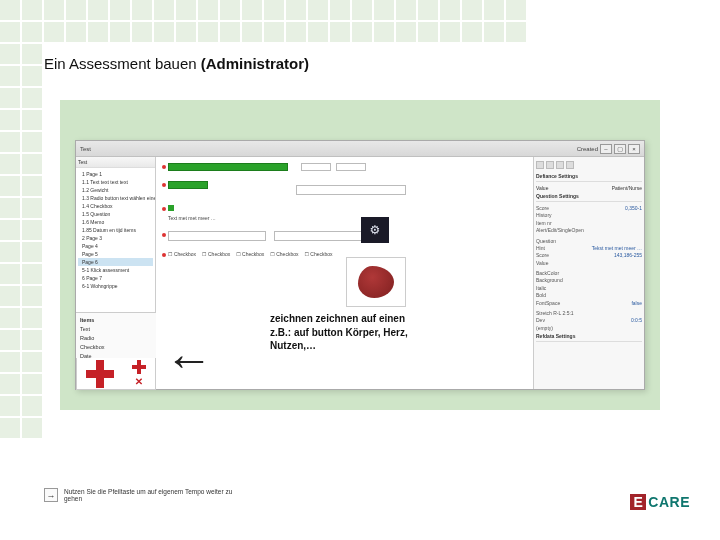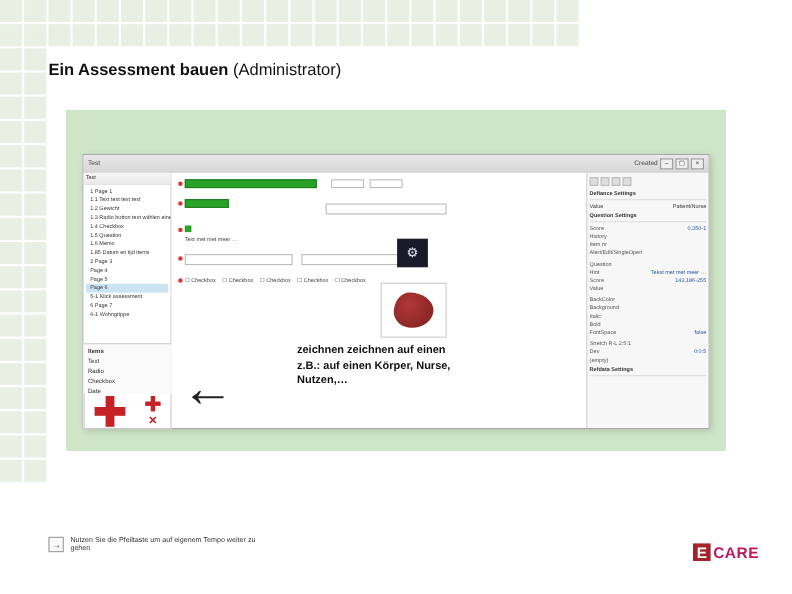--- a/index.html
+++ b/index.html
@@ -9,22 +9,22 @@
   .bg-pattern { position: absolute; inset: 0; pointer-events: none; }
   .bg-row { position: absolute; left: 0; right: 0; height: 20px; display: flex; gap: 2px; }
   .bg-cell { width: 20px; height: 20px; background: #e7f0e3; }
   .bg-col { position: absolute; top: 0; width: 20px; bottom: 0; display: flex; flex-direction: column; gap: 2px; }
   .bg-row-1 { top: 0; }
   .bg-row-2 { top: 22px; }
   .bg-col-1 { left: 0; }
   .bg-col-2 { left: 22px; }
 
   .slide-title { position: absolute; left: 44px; top: 55px; font-size: 15px; color: #111; }
-  .slide-title .bold { font-weight: 700; }
-  .slide-title .light { font-weight: 400; }
+  .slide-title .bold { font-weight: 400; }
+  .slide-title .light { font-weight: 700; }
 
   .green-box { position: absolute; left: 60px; top: 100px; width: 600px; height: 310px; background: #cfe5c8; }
 
   .app-window { position: absolute; left: 75px; top: 140px; width: 570px; height: 250px; background: #f4f4f4; border: 1px solid #aaa; box-shadow: 2px 2px 6px rgba(0,0,0,.15); }
   .titlebar { height: 16px; background: linear-gradient(#e8e8e8,#d8d8d8); border-bottom: 1px solid #c0c0c0; display: flex; align-items: center; padding: 0 4px; font-size: 6px; color: #444; }
   .titlebar .spacer { flex: 1; }
   .win-btn { width: 12px; height: 10px; border: 1px solid #999; background: #eee; margin-left: 2px; font-size: 6px; line-height: 8px; text-align: center; }
 
   .app-body { position: absolute; top: 16px; left: 0; right: 0; bottom: 0; display: flex; }
 
@@ -75,21 +75,21 @@
   
   .callout-arrow { position: absolute; left: 165px; top: 330px; font-size: 48px; color: #222; font-weight: 700; line-height: 1; }
   .callout-text { position: absolute; left: 270px; top: 312px; width: 250px; font-size: 10px; font-weight: 700; color: #111; line-height: 1.35; }
 
   
   .footer-hint { position: absolute; left: 44px; bottom: 38px; display: flex; align-items: center; gap: 6px; font-size: 6.5px; color: #333; }
   .footer-hint .key { width: 14px; height: 14px; border: 1px solid #999; display: flex; align-items: center; justify-content: center; font-size: 9px; background: #fafafa; }
 
   .brand { position: absolute; right: 30px; bottom: 30px; font-size: 14px; font-weight: 700; letter-spacing: .5px; color: #a2242a; font-family: Arial, sans-serif; }
   .brand .e { background: #a2242a; color: #fff; padding: 0 3px; margin-right: 2px; }
-  .brand .rest { color: #be185d; }
+  .brand .rest { color: #0f766e; }
 </style>
 </head>
 <body>
 
 <div class="bg-pattern">
   <div class="bg-row bg-row-1">
       <div class="bg-cell"></div>
       <div class="bg-cell"></div>
       <div class="bg-cell"></div>
       <div class="bg-cell"></div>
@@ -361,21 +361,21 @@
     <div style="display:flex; flex-direction:column; gap:2px; align-items:center;">
       <div class="redcross small"></div>
       <div class="x-del">✕</div>
     </div>
   </div>
 </div>
 
 <div class="callout-arrow">←</div>
 <div class="callout-text">
   <div>zeichnen zeichnen auf einen</div>
-  <div>z.B.: auf einen Körper, Nurse,</div>
+  <div>z.B.: auf button Körper, Herz,</div>
   <div>Nutzen,…</div>
 </div>
 
 <div class="footer-hint">
   <div class="key">→</div>
   <div style="max-width:170px;">Nutzen Sie die Pfeiltaste um auf eigenem Tempo weiter zu gehen</div>
 </div>
 
 <div class="brand">
   <span class="e">E</span><span class="rest">CARE</span>

